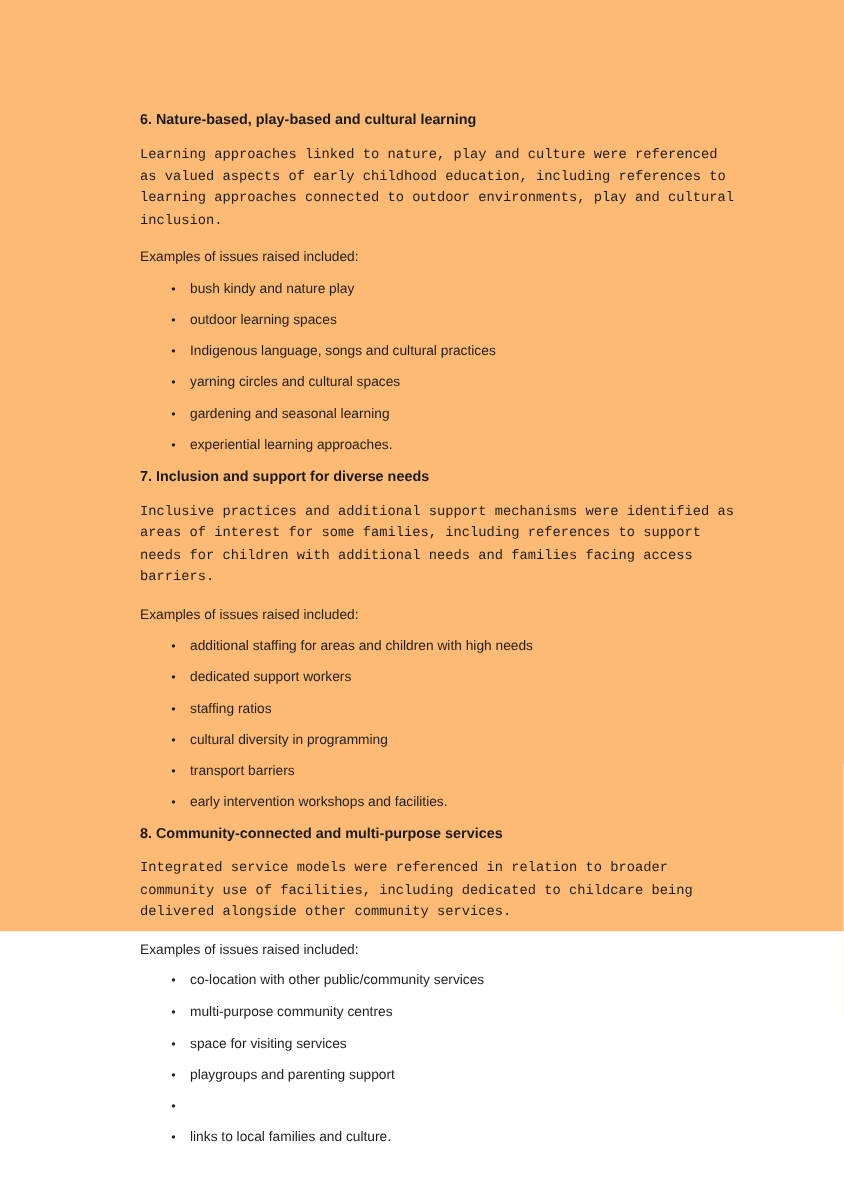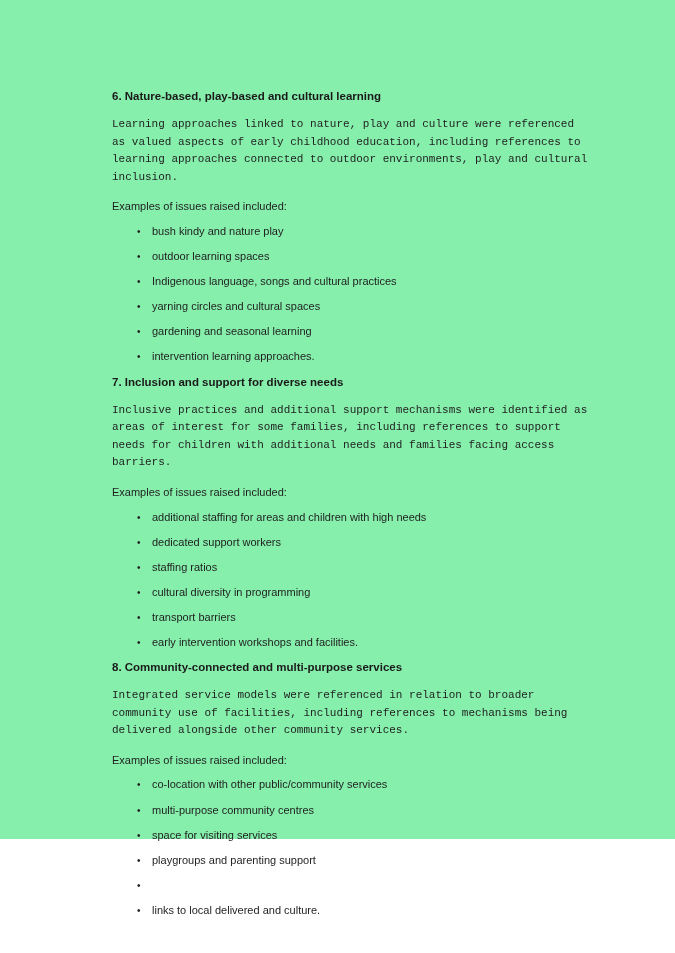--- a/index.html
+++ b/index.html
@@ -6,22 +6,22 @@
   html, body {
     width: 675px;
     height: 953px;
     background: #ffffff;
     font-family: "Liberation Sans", "DejaVu Sans", sans-serif;
     color: #1e1e1e;
     overflow: hidden;
   }
   .page {
     width: 675px;
-    height: 839px;
-    background: #86efac;
+    height: 745px;
+    background: #fdba74;
     padding: 88px 87px 0 112px;
   }
   .section-heading {
     font-size: 11.5px;
     font-weight: bold;
     line-height: 17px;
     margin: 0 0 11px 0;
     color: #1a1a1a;
   }
   .section + .section .section-heading {
@@ -82,21 +82,21 @@
       <li class="bullet-item">
           <span class="bullet-marker">•</span>
           <span>yarning circles and cultural spaces</span>
         </li>
       <li class="bullet-item">
           <span class="bullet-marker">•</span>
           <span>gardening and seasonal learning</span>
         </li>
       <li class="bullet-item">
           <span class="bullet-marker">•</span>
-          <span>intervention learning approaches.</span>
+          <span>experiential learning approaches.</span>
         </li>
     </ul>
   </div>
 
   <div class="section">
     <h2 class="section-heading">7. Inclusion and support for diverse needs</h2>
     <p class="section-paragraph">Inclusive practices and additional support mechanisms were identified as areas of interest for some families, including references to support needs for children with additional needs and families facing access barriers.</p>
     <p class="examples-label">Examples of issues raised included:</p>
     <ul class="bullets-list">
       <li class="bullet-item">
@@ -121,21 +121,21 @@
         </li>
       <li class="bullet-item">
           <span class="bullet-marker">•</span>
           <span>early intervention workshops and facilities.</span>
         </li>
     </ul>
   </div>
 
   <div class="section">
     <h2 class="section-heading">8. Community-connected and multi-purpose services</h2>
-    <p class="section-paragraph">Integrated service models were referenced in relation to broader community use of facilities, including references to mechanisms being delivered alongside other community services.</p>
+    <p class="section-paragraph">Integrated service models were referenced in relation to broader community use of facilities, including dedicated to childcare being delivered alongside other community services.</p>
     <p class="examples-label">Examples of issues raised included:</p>
     <ul class="bullets-list">
       <li class="bullet-item">
           <span class="bullet-marker">•</span>
           <span>co-location with other public/community services</span>
         </li>
       <li class="bullet-item">
           <span class="bullet-marker">•</span>
           <span>multi-purpose community centres</span>
         </li>
@@ -145,18 +145,18 @@
         </li>
       <li class="bullet-item">
           <span class="bullet-marker">•</span>
           <span>playgroups and parenting support</span>
         </li>
       <li class="bullet-item">
           <span class="bullet-marker">•</span>
         </li>
       <li class="bullet-item">
           <span class="bullet-marker">•</span>
-          <span>links to local delivered and culture.</span>
+          <span>links to local families and culture.</span>
         </li>
     </ul>
   </div>
 
 </div>
 
 </body></html>

